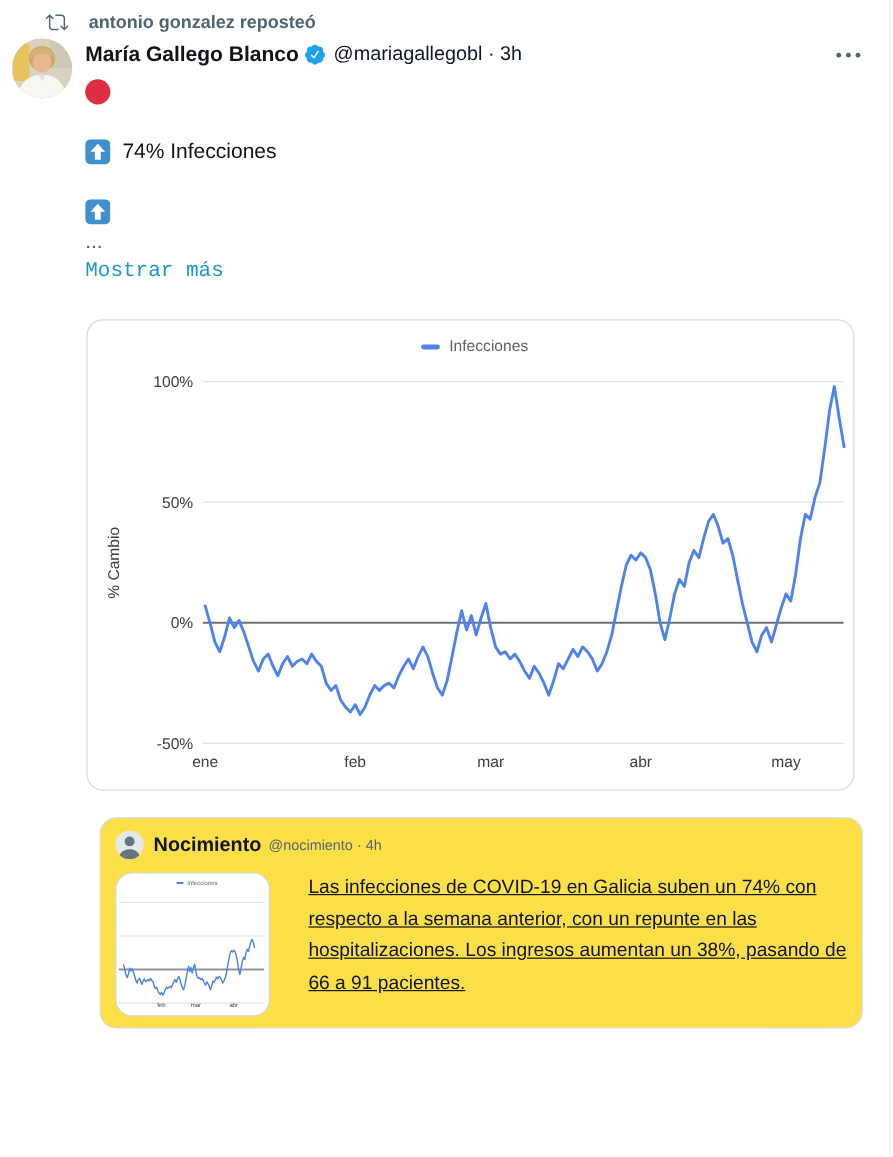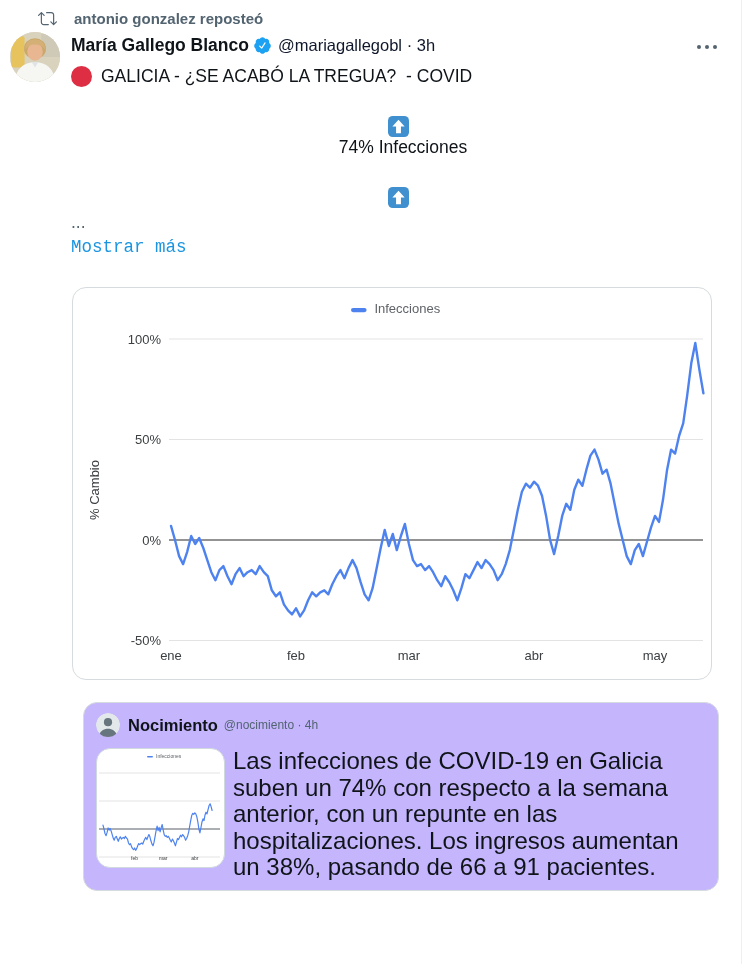--- a/index.html
+++ b/index.html
@@ -17,44 +17,44 @@
   .header-row{display:flex;align-items:center;padding-top:7px;}
   .author-name{font-size:17.5px;font-weight:bold;color:#0f1419;}
   .verified{width:19px;height:19px;margin-left:4px;}
   .handle-group{margin-left:6px;font-size:16.5px;color:#0f172a;white-space:nowrap;}
   .more-btn{position:absolute;right:22px;top:10px;width:24px;height:18px;cursor:pointer;}
 
   .headline-row{display:flex;align-items:center;margin-top:10px;}
   .emoji-red{width:21px;height:21px;border-radius:50%;background:#dd2e44;flex:0 0 auto;}
   .headline-text{margin-left:9px;font-size:17.5px;white-space:pre-wrap;}
 
-  .stat-row{display:flex;align-items:center;margin-top:29px;flex-direction:column;}
+  .stat-row{display:flex;align-items:center;margin-top:29px;}
   .emoji-up{width:21px;height:21px;flex:0 0 auto;}
   .stat-text{margin-left:10px;font-size:17.5px;}
 
   .para-row{margin-top:28px;font-size:17.5px;}
   .link{color:#1b95e0;cursor:pointer;text-decoration:none;}
   .ellipsis-row{margin-top:4px;font-size:17.5px;color:#536471;}
   .show-more{margin-top:4px;font-size:17.5px;font-family:Liberation Mono, monospace;}
 
   .chart-card{margin:30px 0 0 1px;width:638px;height:391px;border:1px solid #d5dbde;
               border-radius:14px;background:#fff;overflow:hidden;cursor:pointer;}
   .chart-card svg{display:block;}
   svg text{font-family:"Liberation Sans","DejaVu Sans",sans-serif;}
 
   .quote-card{margin:22px 0 0 12px;width:610px;border:1px solid #d5dbde;border-radius:14px;
-              padding:10px 12px 9px 12px;cursor:pointer;background:#c4b5fd;}
+              padding:10px 12px 9px 12px;cursor:pointer;background:#fde047;}
   .q-header{display:flex;align-items:center;}
   .q-avatar{width:24px;height:24px;border-radius:50%;overflow:hidden;flex:0 0 auto;}
   .q-name{margin-left:8px;font-size:16.5px;font-weight:bold;color:#0f1419;}
   .q-handle{margin-left:6px;font-size:12px;color:#536471;}
   .q-content{display:flex;margin-top:11px;}
   .thumb{width:127px;height:118px;border:1px solid #cfd9de;border-radius:14px;
          overflow:hidden;flex:0 0 auto;background:#fff;}
-  .q-text{margin-left:8px;font-size:24px;line-height:26.5px;color:#0f1419;}
+  .q-text{margin-left:32px;font-size:16px;line-height:26.5px;color:#0f1419;text-decoration:underline;}
 </style>
 </head>
 <body>
 
 <div class="page">
 
   <div class="repost-row">
     <svg class="rt-icon" viewBox="0 0 24 24">
       <path fill="#536471" d="M23.77 15.67c-.292-.293-.767-.293-1.06 0l-2.22 2.22V7.65c0-2.068-1.683-3.75-3.75-3.75h-5.85c-.414 0-.75.336-.75.75s.336.75.75.75h5.85c1.24 0 2.25 1.01 2.25 2.25v10.24l-2.22-2.22c-.293-.293-.768-.293-1.06 0s-.294.768 0 1.06l3.5 3.5c.145.147.337.22.53.22s.383-.072.53-.22l3.5-3.5c.294-.292.294-.767 0-1.06zm-10.66 3.28H7.26c-1.24 0-2.25-1.01-2.25-2.25V6.46l2.22 2.22c.148.147.34.22.532.22s.384-.073.53-.22c.293-.293.293-.768 0-1.06l-3.5-3.5c-.293-.294-.768-.294-1.06 0l-3.5 3.5c-.294.292-.294.767 0 1.06s.767.293 1.06 0l2.22-2.22V16.7c0 2.068 1.683 3.75 3.75 3.75h5.85c.414 0 .75-.336.75-.75s-.337-.75-.75-.75z"></path>
     </svg>
@@ -89,21 +89,20 @@
     <div class="more-btn">
       <svg viewBox="0 0 24 10" width="24" height="10">
         <circle cx="4" cy="5" r="2" fill="#536471"></circle>
           <circle cx="12" cy="5" r="2" fill="#536471"></circle>
           <circle cx="20" cy="5" r="2" fill="#536471"></circle>
       </svg>
     </div>
 
     <div class="headline-row">
       <span class="emoji-red"></span>
-      <span class="headline-text">GALICIA - ¿SE ACABÓ LA TREGUA?  - COVID</span>
     </div>
 
     <div class="stat-row">
       <svg class="emoji-up" viewBox="0 0 36 36">
         <rect width="36" height="36" rx="8" fill="#4090cf"></rect>
         <path d="M18 6.5l10.5 11.5h-6.3v11.5h-8.4V18H7.5z" fill="#fff"></path>
       </svg>
       <span class="stat-text">74% Infecciones</span>
     </div>
 

